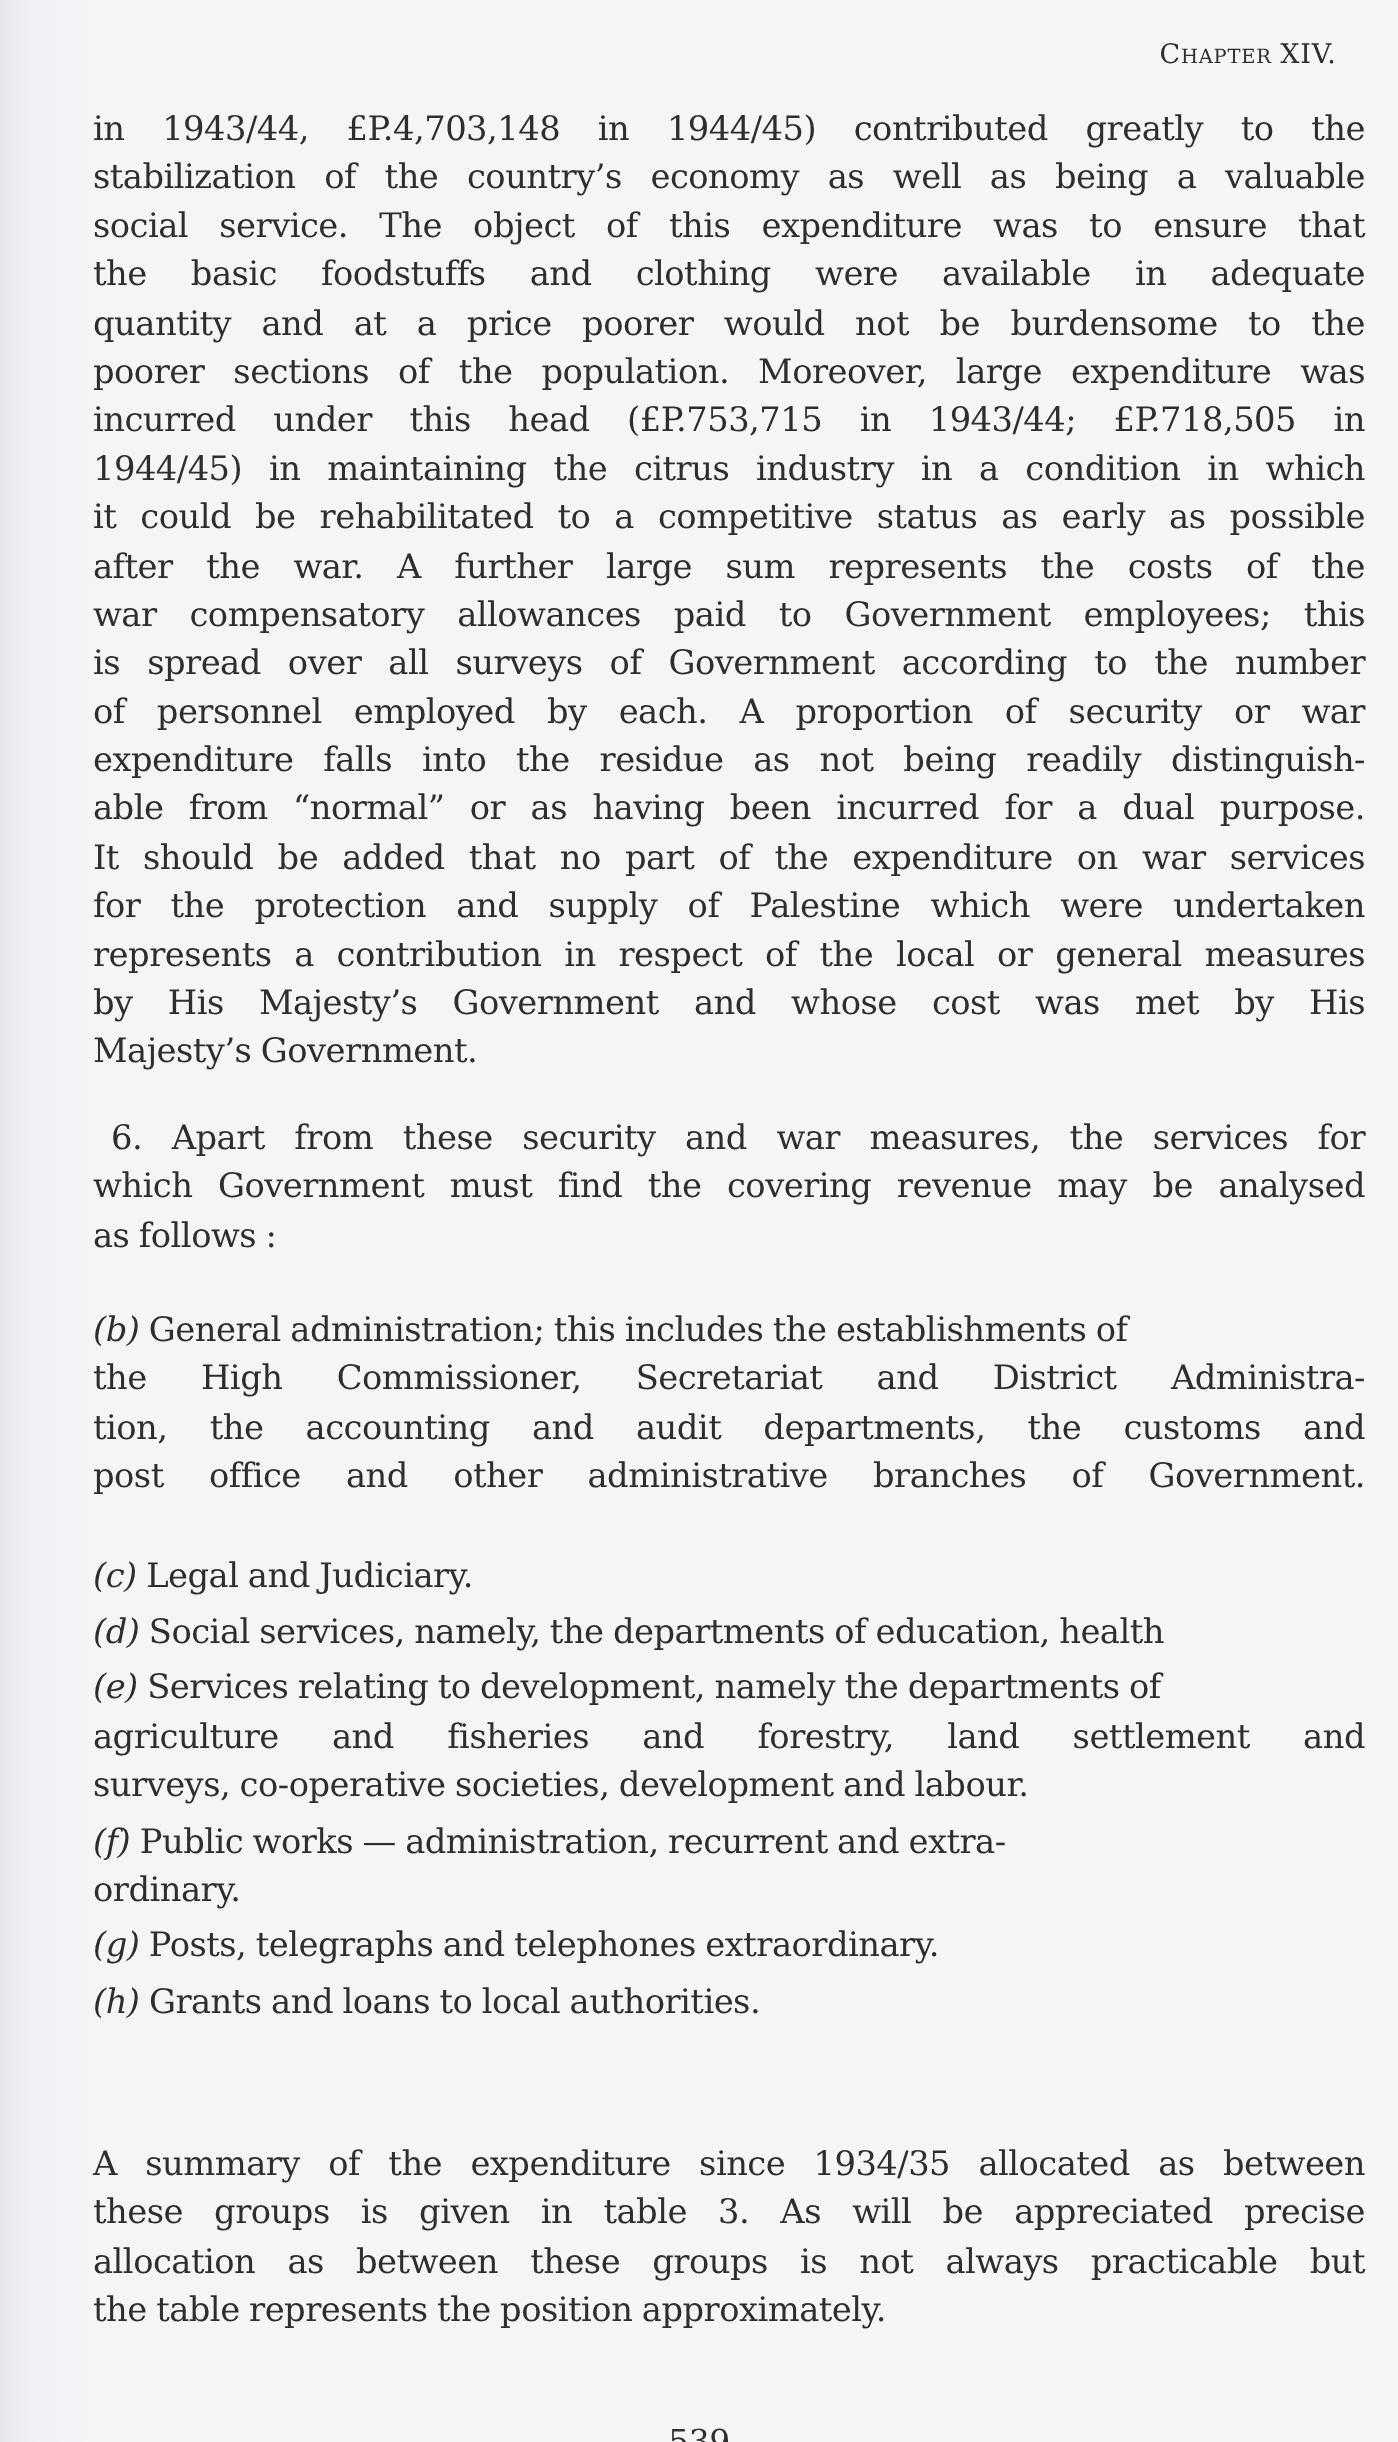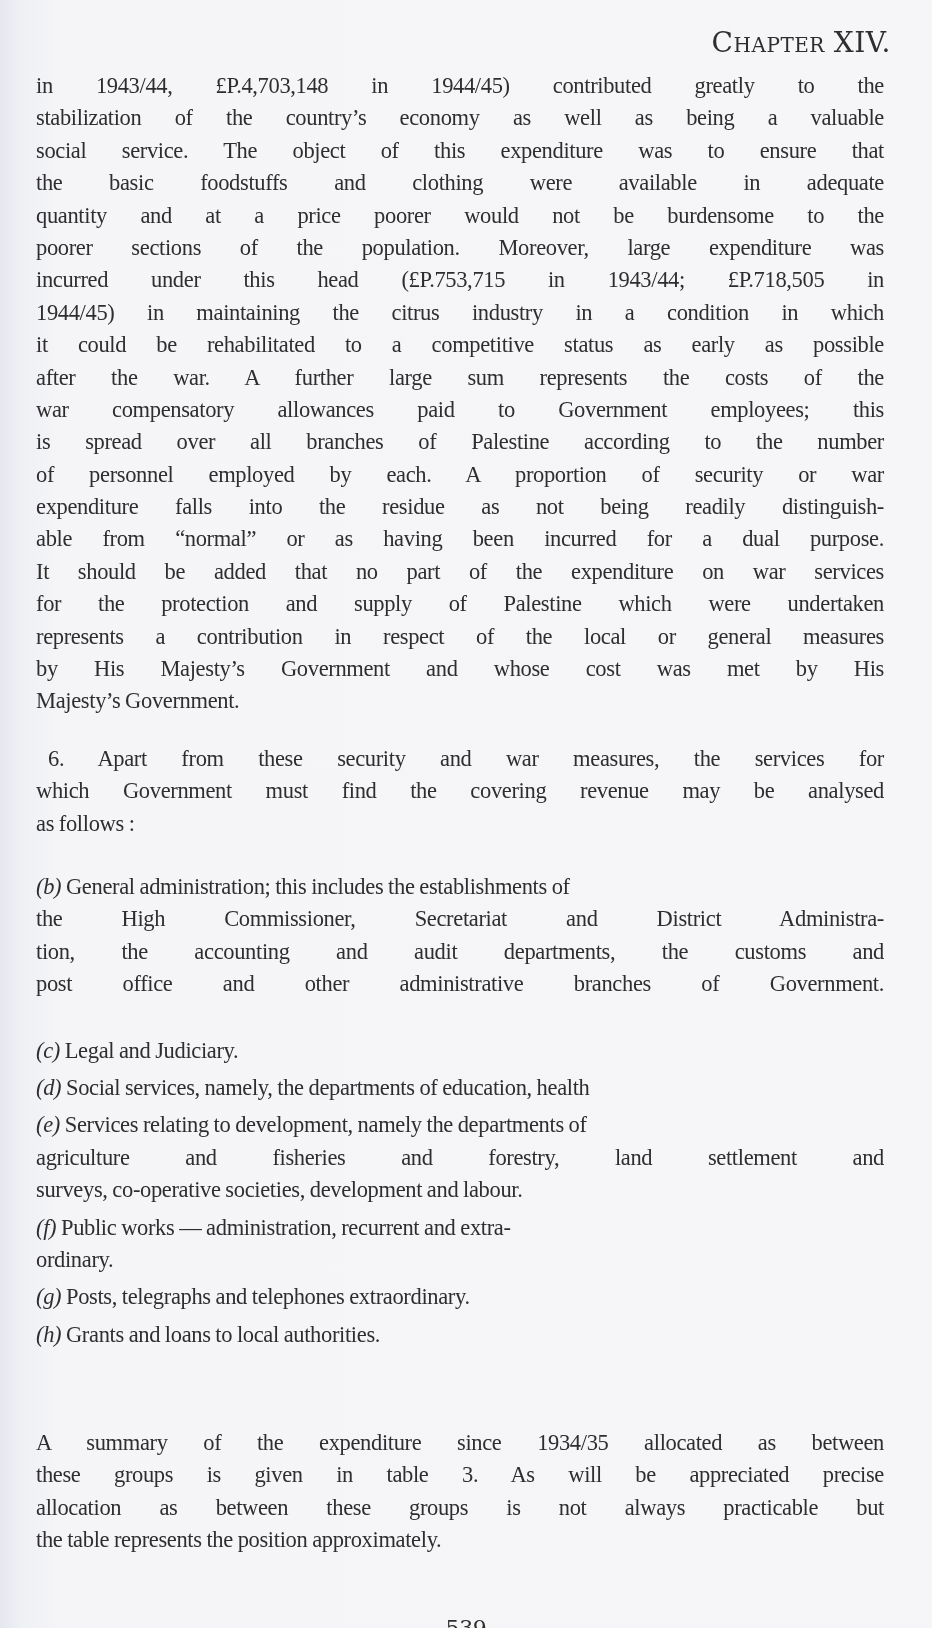--- a/index.html
+++ b/index.html
@@ -14,25 +14,25 @@
   }
   .text {
     font-family: "DejaVu Serif", "Liberation Serif", serif;
     color: #2e2e2e;
     font-size: 22.5px;
     letter-spacing: -0.35px;
     word-spacing: -0.5px;
   }
   .header {
     position: absolute; top: 26px; right: 41px;
-    font-size: 28px; letter-spacing: 0.5px;
+    font-size: 18px; letter-spacing: 0.5px;
     font-variant: small-caps;
   }
   .body-block {
-    position: absolute; left: 36px; width: 848px; font-family: Liberation Serif, serif;
+    position: absolute; left: 62px; width: 848px;
   }
   .line {
     display: block;
     height: 32.4px; line-height: 32.4px;
     white-space: nowrap;
     text-align: justify;
     text-align-last: justify;
   }
   .line.last { text-align-last: left; }
   .item .line { padding-left: 0; }
@@ -56,21 +56,21 @@
     <span class="line">stabilization of the country’s economy as well as being a valuable</span>
     <span class="line">social service.  The object of this expenditure was to ensure that</span>
     <span class="line">the basic foodstuffs and clothing were available in adequate</span>
     <span class="line">quantity and at a price poorer would not be burdensome to the</span>
     <span class="line">poorer sections of the population.  Moreover, large expenditure was</span>
     <span class="line">incurred under this head (£P.753,715 in 1943/44;  £P.718,505 in</span>
     <span class="line">1944/45) in maintaining the citrus industry in a condition in which</span>
     <span class="line">it could be rehabilitated to a competitive status as early as possible</span>
     <span class="line">after the war.  A further large sum represents the costs of the</span>
     <span class="line">war compensatory allowances paid to Government employees; this</span>
-    <span class="line">is spread over all branches of Palestine according to the number</span>
+    <span class="line">is spread over all surveys of Government according to the number</span>
     <span class="line">of personnel employed by each.  A proportion of security or war</span>
     <span class="line">expenditure falls into the residue as not being readily distinguish-</span>
     <span class="line">able from “normal” or as having been incurred for a dual purpose.</span>
     <span class="line">It should be added that no part of the expenditure on war services</span>
     <span class="line">for the protection and supply of Palestine which were undertaken</span>
     <span class="line">represents a contribution in respect of the local or general measures</span>
     <span class="line">by His Majesty’s Government and whose cost was met by His</span>
     <span class="line last">Majesty’s Government.</span>
   </div>
 

